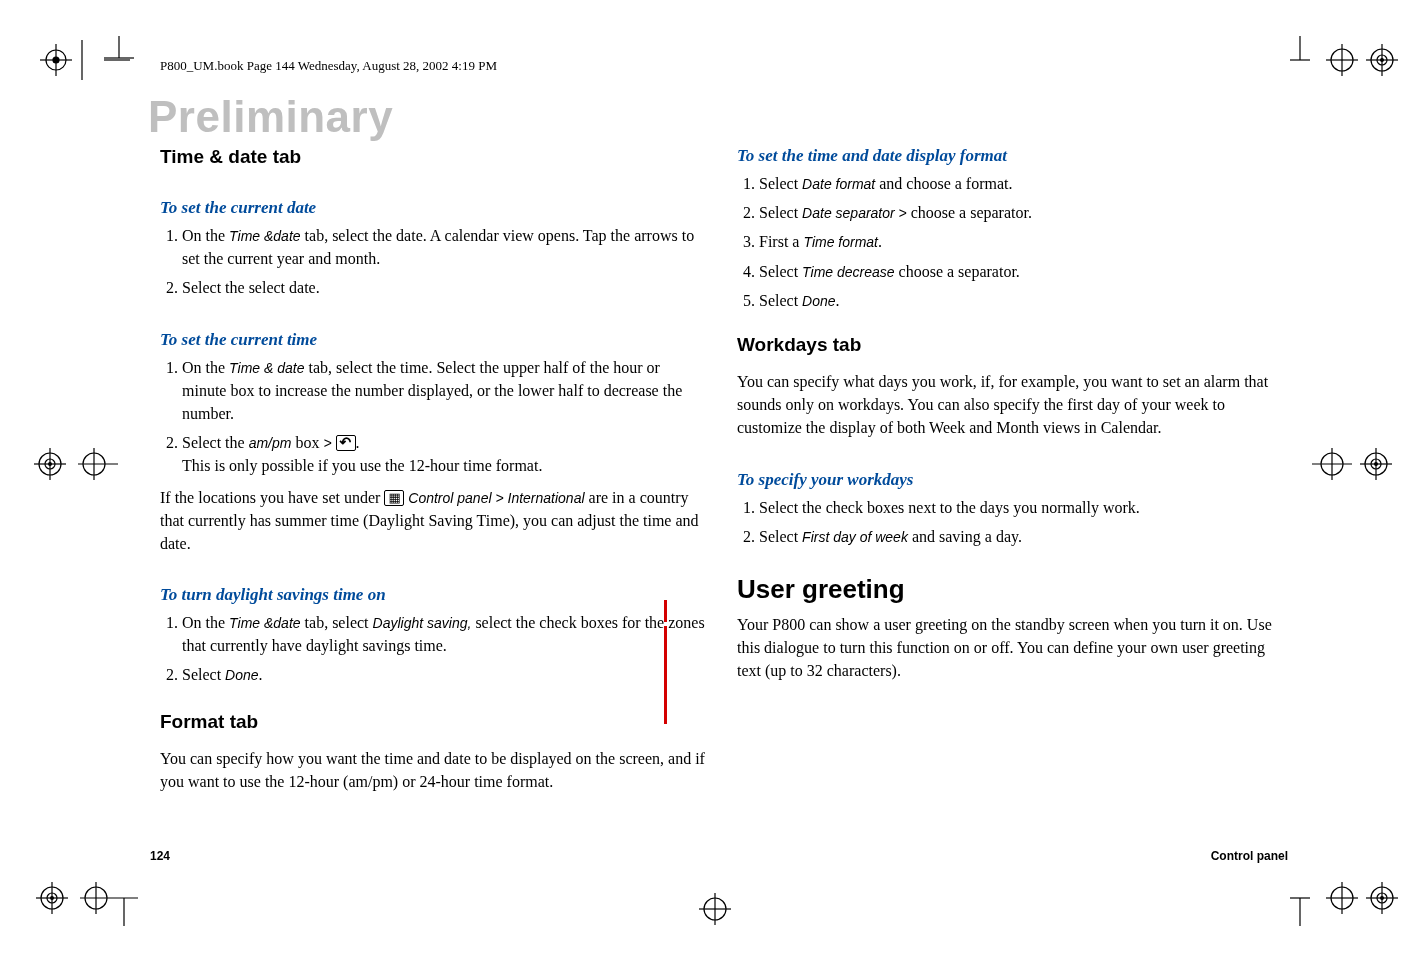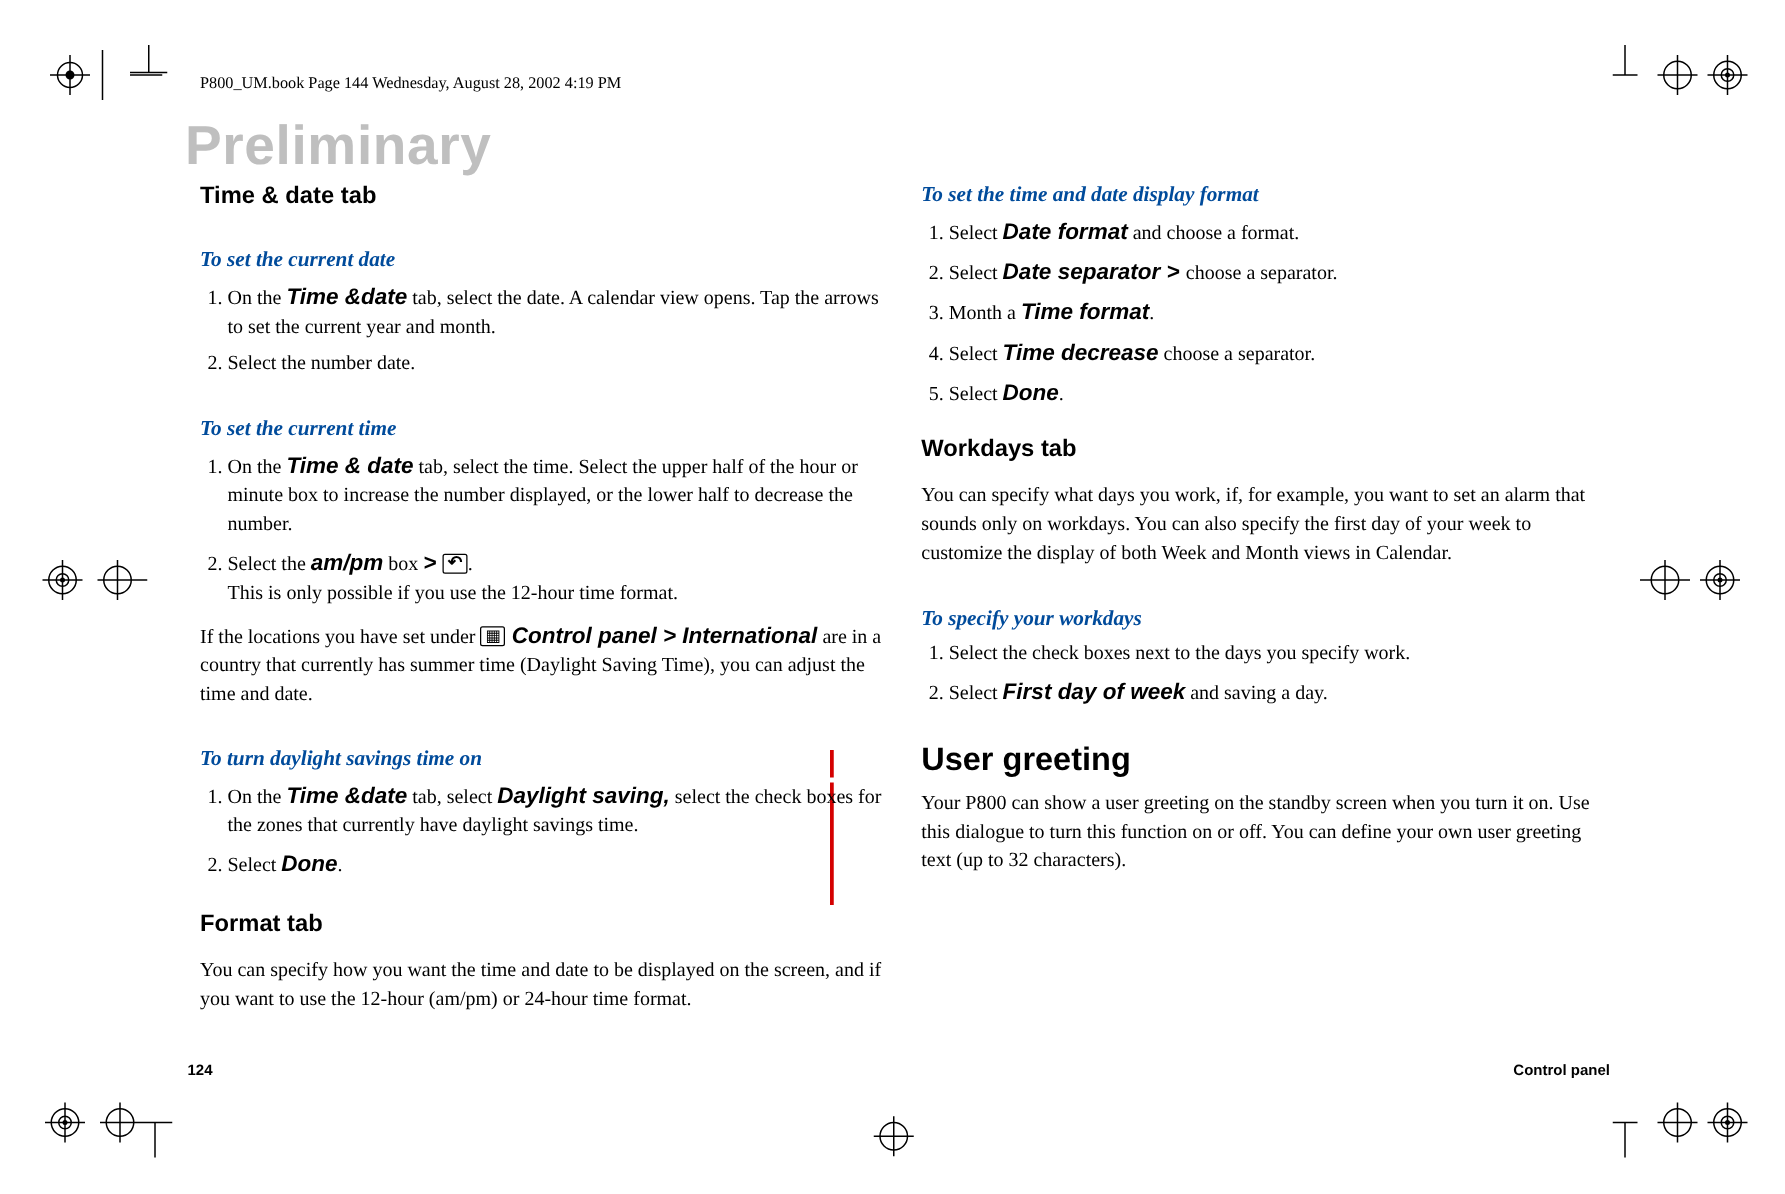--- a/index.html
+++ b/index.html
@@ -67,23 +67,23 @@
   }
   .body {
     font-family: "Times New Roman", Times, serif;
     font-size: 16px;
     line-height: 1.45;
   }
   ol.body { padding-left: 22px; }
   ol.body li { margin-bottom: 6px; }
   .ui-label {
     font-family: Arial, Helvetica, sans-serif;
-    font-weight: 700;
+    font-weight: 400;
     font-style: italic;
-    font-size: 18px;
+    font-size: 14px;
   }
   .footer {
     position: absolute;
     left: 150px; right: 140px;
     bottom: 92px;
     display: flex;
     justify-content: space-between;
     font-family: Arial, Helvetica, sans-serif;
     font-size: 12px;
     font-weight: 700;
@@ -213,21 +213,21 @@
     <div class="columns">
 
       <div class="col">
         <div class="h2" style="margin-top:44px;">Time &amp; date tab</div>
 
         <div class="subhead">To set the current date</div>
         <ol class="body">
           <li>
             <span>On the </span><span class="ui-label">Time &amp;date</span><span> tab, select the date. A calendar view opens. Tap the arrows to set the current year and month.</span>
           </li>
-          <li>Select the number date.</li>
+          <li>Select the select date.</li>
         </ol>
 
         <div class="subhead">To set the current time</div>
         <ol class="body">
           <li>
             <span>On the </span><span class="ui-label">Time &amp; date</span><span> tab, select the time. Select the upper half of the hour or minute box to increase the number displayed, or the lower half to decrease the number.</span>
           </li>
           <li>
             <span>Select the </span><span class="ui-label">am/pm</span><span> box </span><span class="ui-label">&gt; </span><span class="inline-icon undo"></span><span>.</span><br>
             <span>This is only possible if you use the 12-hour time format.</span>
@@ -249,30 +249,30 @@
 
         <div class="h2" style="margin-top:24px;">Format tab</div>
         <p class="body">You can specify how you want the time and date to be displayed on the screen, and if you want to use the 12-hour (am/pm) or 24-hour time format.</p>
       </div>
 
       <div class="col">
         <div class="subhead" style="margin-top:44px;">To set the time and date display format</div>
         <ol class="body">
           <li><span>Select </span><span class="ui-label">Date format</span><span> and choose a format.</span></li>
           <li><span>Select </span><span class="ui-label">Date separator &gt; </span><span>choose a separator.</span></li>
-          <li><span>Month a </span><span class="ui-label">Time format</span><span>.</span></li>
+          <li><span>First a </span><span class="ui-label">Time format</span><span>.</span></li>
           <li><span>Select </span><span class="ui-label">Time decrease</span><span>  choose a separator.</span></li>
           <li><span>Select </span><span class="ui-label">Done</span><span>.</span></li>
         </ol>
 
         <div class="h2" style="margin-top:22px;">Workdays tab</div>
         <p class="body">You can specify what days you work, if, for example, you want to set an alarm that sounds only on workdays. You can also specify the first day of your week to customize the display of both Week and Month views in Calendar.</p>
         <div class="subhead">To specify your workdays</div>
         <ol class="body">
-          <li>Select the check boxes next to the days you specify work.</li>
+          <li>Select the check boxes next to the days you normally work.</li>
           <li><span>Select </span><span class="ui-label">First day of week</span><span> and saving a day.</span></li>
         </ol>
 
         <div class="h1">User greeting</div>
         <p class="body">Your P800 can show a user greeting on the standby screen when you turn it on. Use this dialogue to turn this function on or off. You can define your own user greeting text (up to 32 characters).</p>
       </div>
     </div>
   </div>
 
   <div class="footer">

